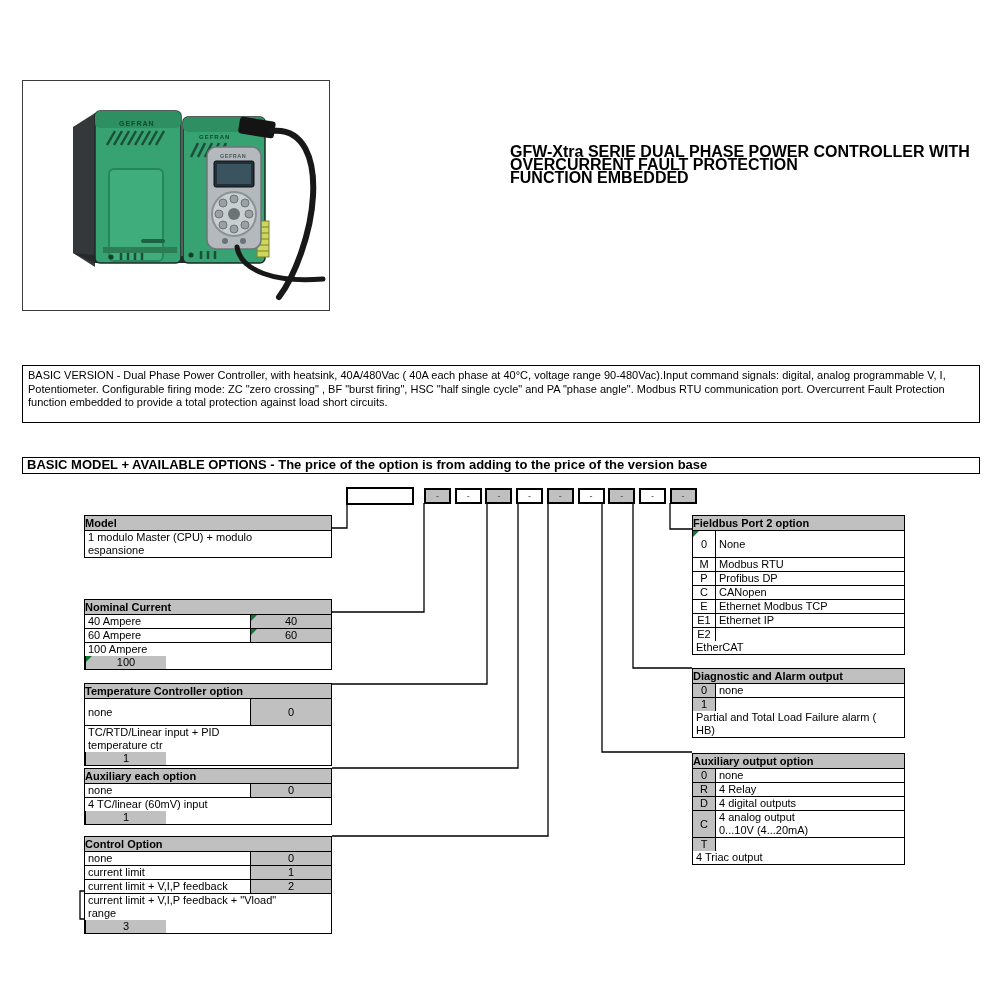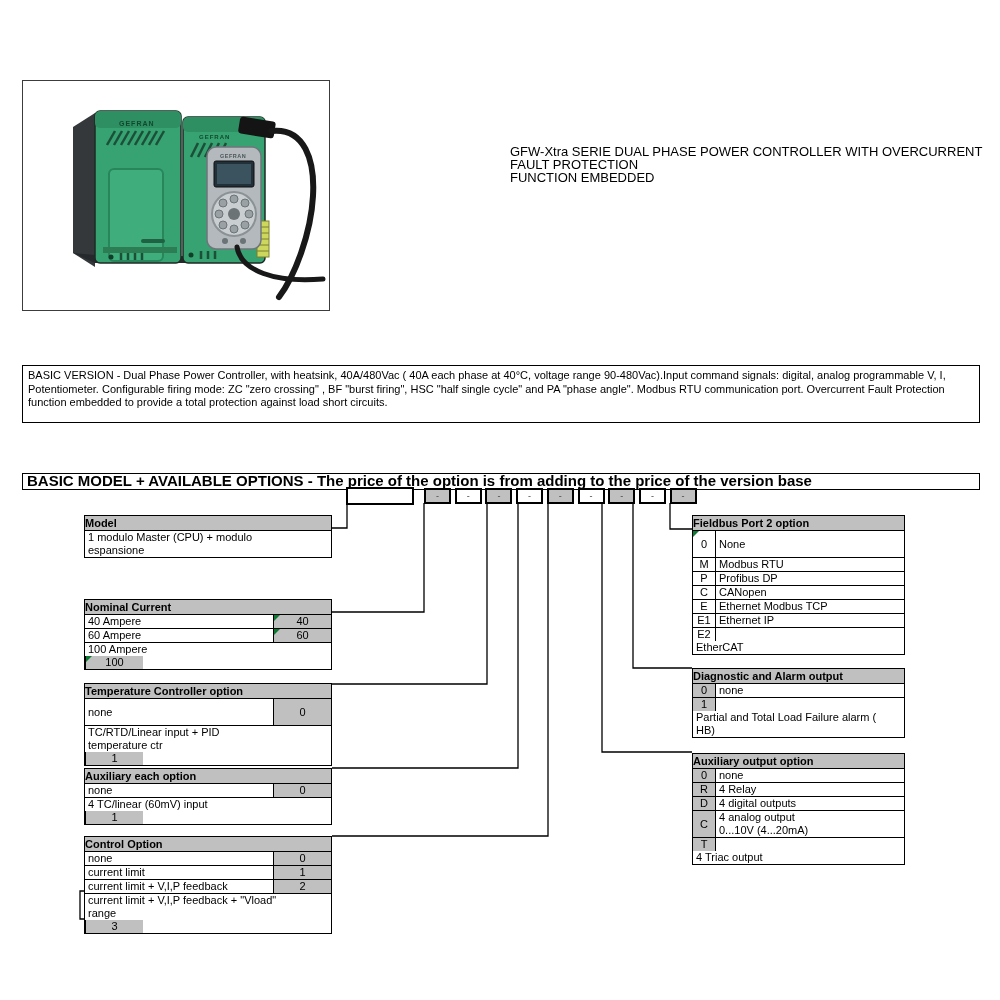--- a/index.html
+++ b/index.html
@@ -3,27 +3,27 @@
 <meta charset="utf-8">
 <style>
   html,body{margin:0;padding:0;background:#fff;}
   body{font-family:"Liberation Sans","DejaVu Sans",sans-serif;color:#000;}
   .page{position:relative;width:1000px;height:1000px;background:#fff;overflow:hidden;}
 
   
   .photo-frame{position:absolute;left:22px;top:80px;width:306px;height:229px;border:1px solid #3c3c3c;background:#fff;}
 
   
-  .doc-title{position:absolute;left:510px;top:145px;width:478px;font-size:13px;font-weight:normal;line-height:13px;white-space:pre-line;}
+  .doc-title{position:absolute;left:510px;top:145px;width:478px;font-size:16px;font-weight:bold;line-height:13px;white-space:pre-line;}
 
   
   .intro-box{position:absolute;left:22px;top:365px;width:946px;height:50px;border:1px solid #000;padding:3px 5px;font-size:11px;line-height:13.5px;}
 
   
-  .options-bar{position:absolute;left:22px;top:457px;width:948px;height:13px;border:1px solid #000;padding:1px 4px;font-size:15px;font-weight:bold;line-height:12px;margin-top:16px;}
+  .options-bar{position:absolute;left:22px;top:457px;width:948px;height:13px;border:1px solid #000;padding:1px 4px;font-size:13px;font-weight:bold;line-height:12px;}
 
   
   .code-row{position:absolute;left:0;top:0;}
   .code-box{position:absolute;box-sizing:border-box;border:2px solid #000;background:#fff;
             display:flex;align-items:center;justify-content:center;font-size:9px;color:#444;}
   .code-box.model{left:346px;top:487px;width:68px;height:18px;}
   .code-box.small{top:488px;width:27px;height:16px;}
   .code-box.gray{background:var(--gray);}
 
   
@@ -33,21 +33,21 @@
   .opt-table{position:absolute;border:1px solid #000;background:#fff;z-index:2;font-size:11px;}
   .tbl-header{background:var(--gray);border-bottom:1px solid #000;font-weight:bold;text-align:left;
               height:14px;line-height:14px;overflow:hidden;}
   .tbl-row{display:flex;border-bottom:1px solid #000;min-height:13px;align-items:stretch;}
   .tbl-row:last-child{border-bottom:none;flex-direction:column;}
   .tbl-row.tall{min-height:26px;}
   .cell{box-sizing:border-box;display:flex;align-items:center;line-height:13px;}
   .cell.label{flex:1;padding:0 3px;white-space:pre-line;background:#fff;}
   .cell.code{position:relative;justify-content:center;text-align:center;background:#fff;}
   .cell.code.gray{background:var(--gray);}
-  .side-left .cell.code{width:58px;border-left:1px solid #000;}
+  .side-left .cell.code{width:81px;border-left:1px solid #000;}
   .side-right .cell.code{width:23px;border-right:1px solid #000;}
   .marker{position:absolute;left:0;top:0;width:0;height:0;
           border-top:6px solid var(--green);border-right:6px solid transparent;}
 </style>
 </head>
 <body>
 
 <div class="page">
 
   <div class="photo-frame">

